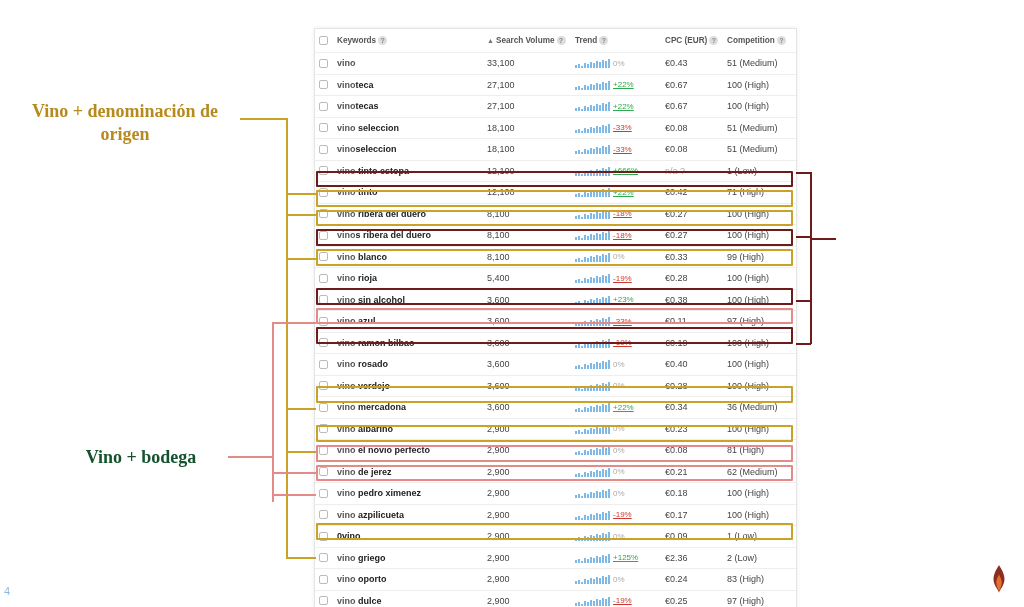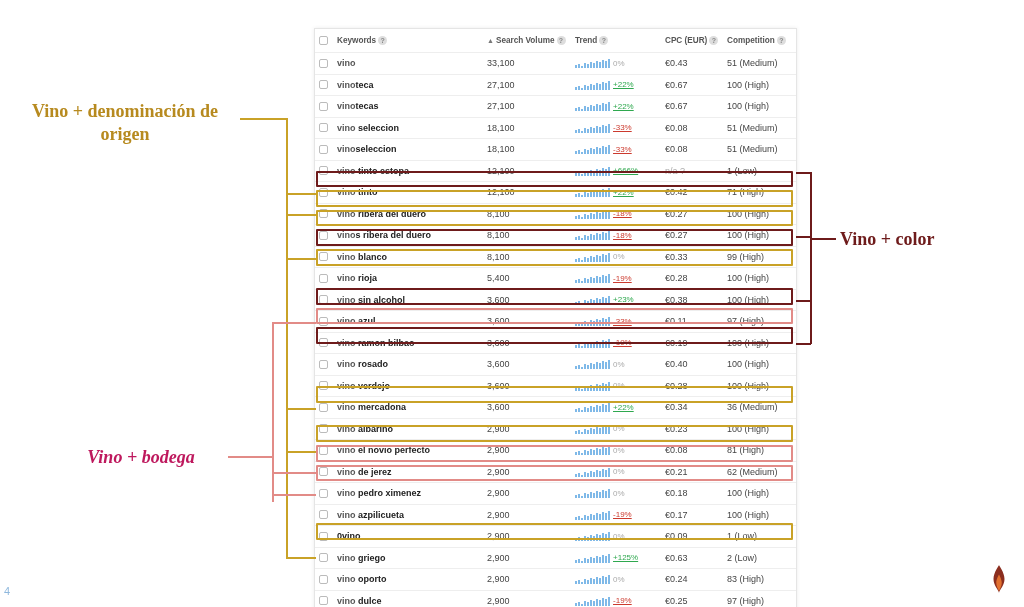--- a/index.html
+++ b/index.html
@@ -96,21 +96,21 @@
   .hl.darkred { border-color: #6e1b1b; }
   .hl.salmon { border-color: #e28b87; }
   
   .label {
     position: absolute;
     font-family: Georgia, "Times New Roman", serif;
     font-weight: bold;
     text-align: center;
   }
   .label.gold { color: #b78a1f; }
-  .label.salmon { color: #be185d; font-style: italic; }
+  .label.salmon { color: #14532d; }
   .label.darkred { color: #6e1b1b; }
   .lbl-do { left: 10px; top: 100px; width: 230px; font-size: 18px; line-height: 1.25; }
   .lbl-bodega { left: 56px; top: 447px; width: 170px; font-size: 18px; }
   .lbl-color { left: 840px; top: 229px; width: 160px; font-size: 18px; text-align: left; }
   
   .ln {
     position: absolute;
     background: currentColor;
     pointer-events: none;
   }
@@ -771,21 +771,21 @@
               <span style="height: 6px;"></span>
               <span style="height: 5px;"></span>
               <span style="height: 7px;"></span>
               <span style="height: 6px;"></span>
               <span style="height: 8px;"></span>
               <span style="height: 7px;"></span>
               <span style="height: 9px;"></span>
             </div>
             <span class="tpct hup">+125%</span>
           </div>
-          <div class="cell cpc">€0.63</div>
+          <div class="cell cpc">€2.36</div>
           <div class="cell comp">2 (Low)</div>
         </div>
         <div class="trow">
           <div class="cell">
             <div class="cb"></div>
           </div>
           <div class="cell"><span class="kw-plain">vino </span><span class="kw-bold">oporto</span></div>
           <div class="cell vol">2,900</div>
           <div class="trend cell">
             <div class="bars">
@@ -847,21 +847,20 @@
       <div class="hl darkred" style="top: 327.4px; left: 316px; width: 477px; height: 16.6px;"></div>
       <div class="hl gold" style="top: 386.2px; left: 316px; width: 477px; height: 16.6px;"></div>
       <div class="hl gold" style="top: 425.4px; left: 316px; width: 477px; height: 16.6px;"></div>
       <div class="hl salmon" style="top: 445px; left: 316px; width: 477px; height: 16.6px;"></div>
       <div class="hl salmon" style="top: 464.6px; left: 316px; width: 477px; height: 16.6px;"></div>
       <div class="hl gold" style="top: 523.4px; left: 316px; width: 477px; height: 16.6px;"></div>
     </div>
 
 <div class="label gold lbl-do">Vino + denominación de origen</div>
 <div class="label salmon lbl-bodega">Vino + bodega</div>
-<div class="label darkred lbl-color">Vino + color</div>
 
 <div class="ln h gold" style="left:240px; top:118px; width:48px;"></div>
 <div class="ln v gold" style="left:286px; top:118px; height:440px;"></div>
 <div class="ln h gold" style="left:286px; top:193px; width:30px;"></div>
 <div class="ln h gold" style="left:286px; top:214px; width:30px;"></div>
 <div class="ln h gold" style="left:286px; top:258px; width:30px;"></div>
 <div class="ln h gold" style="left:286px; top:408px; width:30px;"></div>
 <div class="ln h gold" style="left:286px; top:451px; width:30px;"></div>
 <div class="ln h gold" style="left:286px; top:557px; width:30px;"></div>
 

